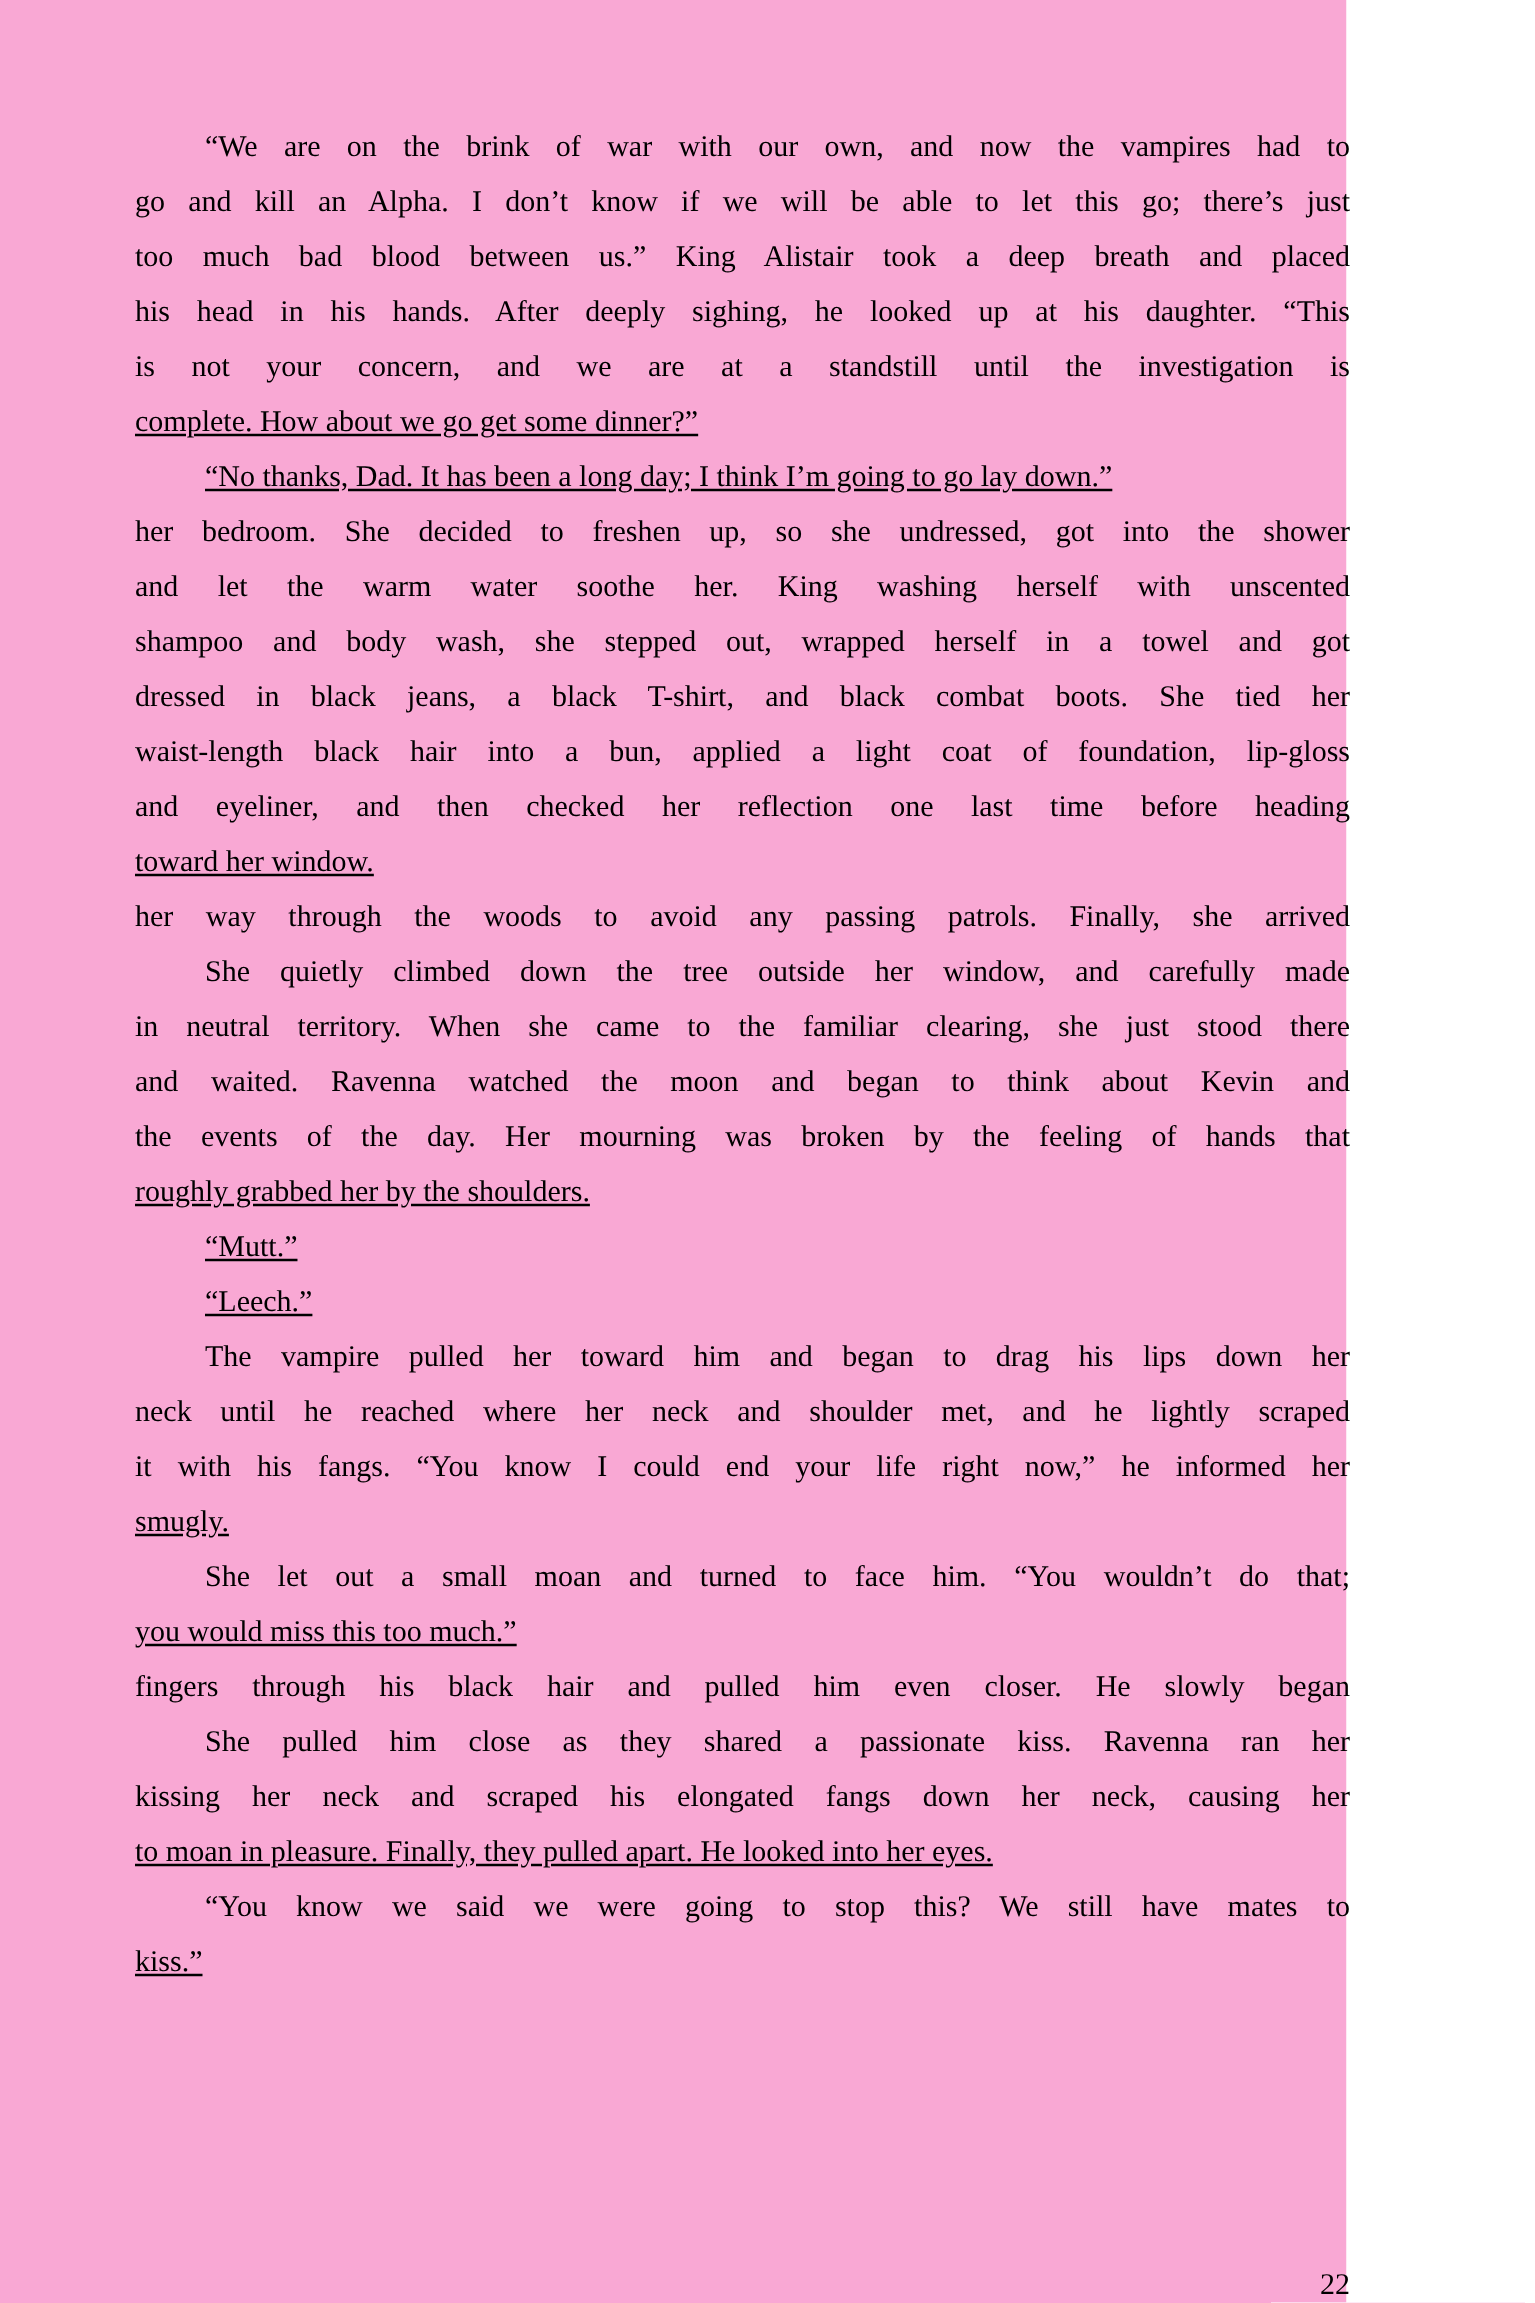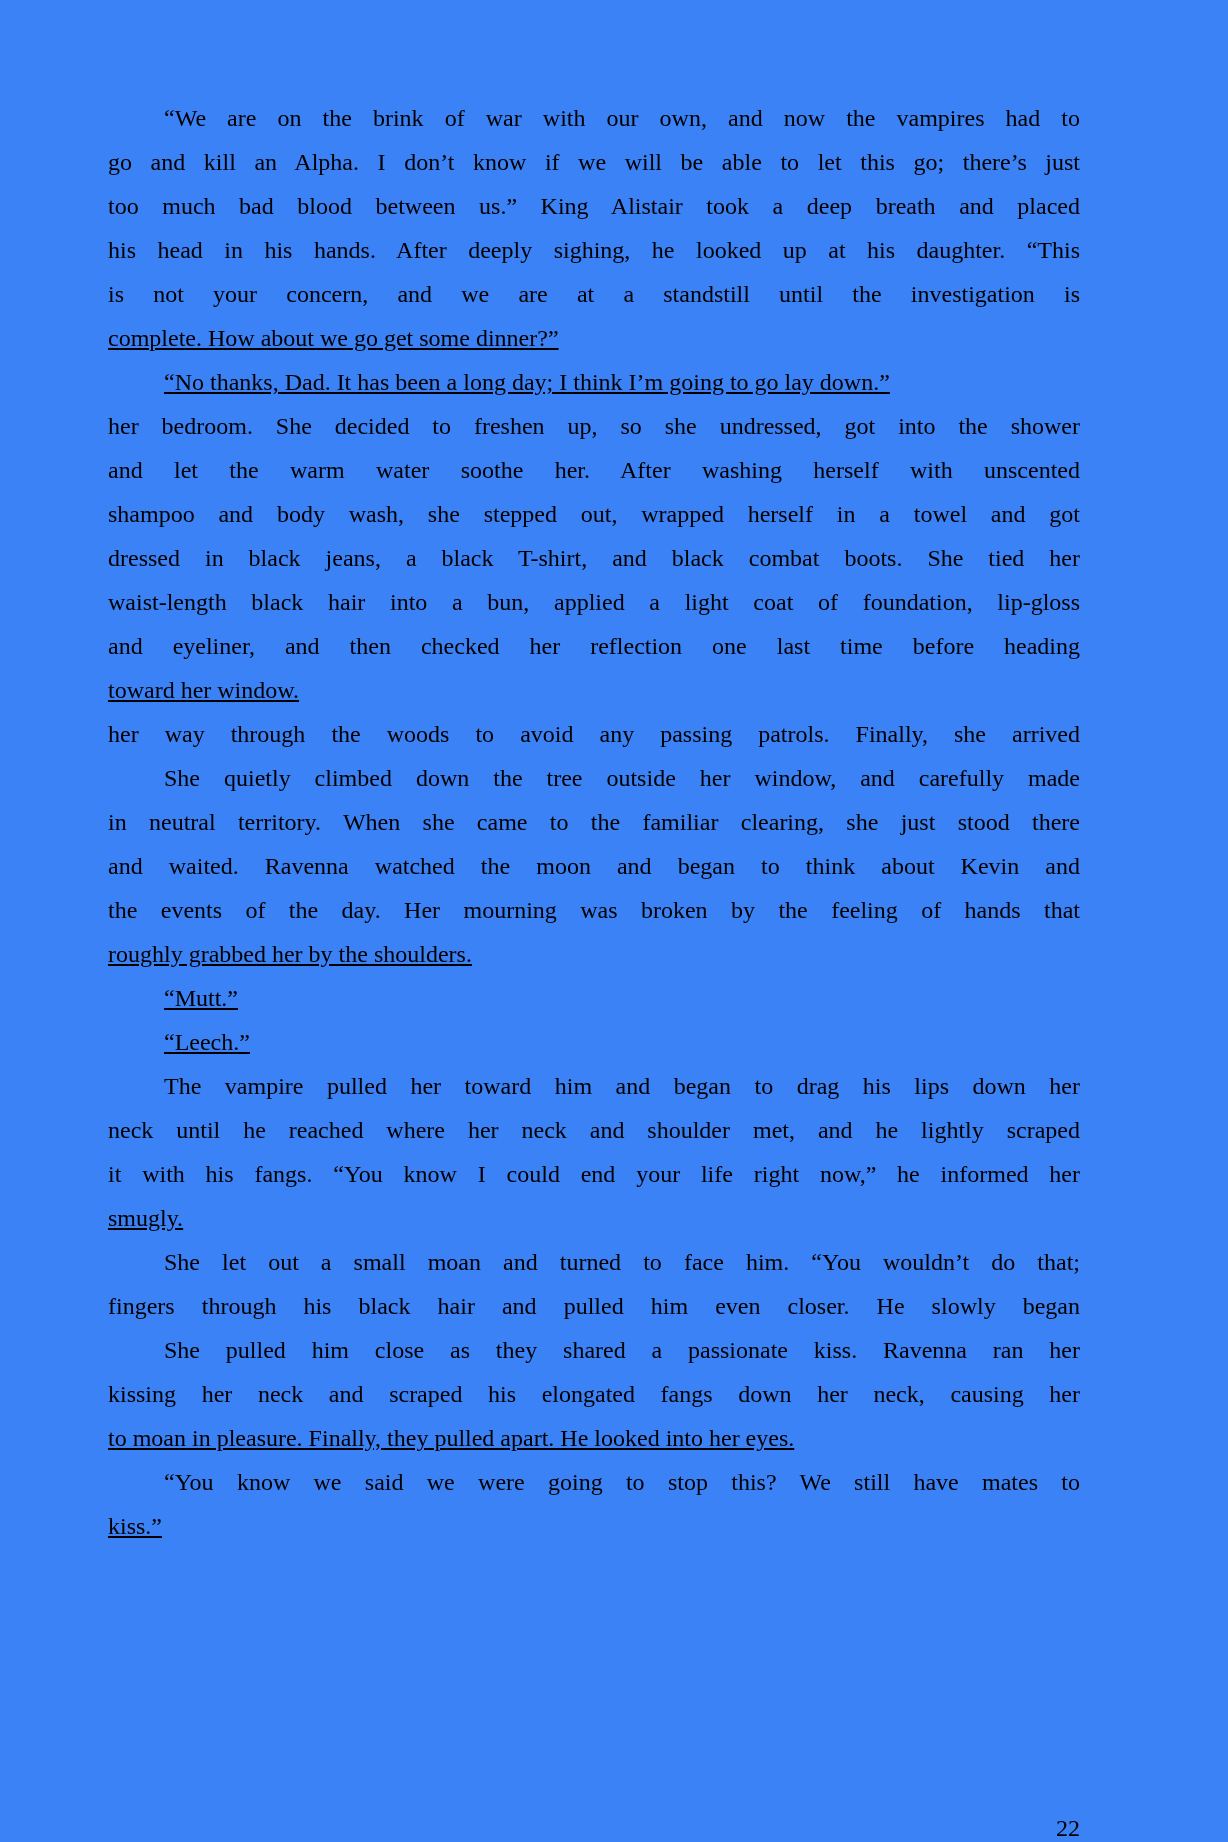--- a/index.html
+++ b/index.html
@@ -11,23 +11,23 @@
     width: 1228px;
     height: 1842px;
     position: relative;
     font-family: "Liberation Serif", serif;
     color: #000000;
     overflow: hidden;
   }
   .page {
     position: absolute;
     left: 0; top: 0;
-    width: 1228px;
+    width: 1077px;
     height: 1842px;
-    background: #3b82f6;
+    background: #f9a8d4;
   }
   .text-block {
     position: absolute;
     left: 108px;
     top: 96px;
     width: 972px;
   }
   .para {
     margin: 0;
     padding: 0;
@@ -69,21 +69,21 @@
         <div class="line">too much bad blood between us.” King Alistair took a deep breath and placed</div>
         <div class="line">his head in his hands. After deeply sighing, he looked up at his daughter. “This</div>
         <div class="line">is not your concern, and we are at a standstill until the investigation is</div>
         <div class="line last">complete. How about we go get some dinner?”</div>
       </div>
       <div class="para">
         <div class="line first last">“No thanks, Dad. It has been a long day; I think I’m going to go lay down.”</div>
       </div>
       <div class="para">
         <div class="line">her bedroom. She decided to freshen up, so she undressed, got into the shower</div>
-        <div class="line">and let the warm water soothe her. After washing herself with unscented</div>
+        <div class="line">and let the warm water soothe her. King washing herself with unscented</div>
         <div class="line">shampoo and body wash, she stepped out, wrapped herself in a towel and got</div>
         <div class="line">dressed in black jeans, a black T-shirt, and black combat boots. She tied her</div>
         <div class="line">waist-length black hair into a bun, applied a light coat of foundation, lip-gloss</div>
         <div class="line">and eyeliner, and then checked her reflection one last time before heading</div>
         <div class="line last">toward her window.</div>
       </div>
       <div class="para">
         <div class="line">her way through the woods to avoid any passing patrols. Finally, she arrived</div>
         <div class="line first">She quietly climbed down the tree outside her window, and carefully made</div>
         <div class="line">in neutral territory. When she came to the familiar clearing, she just stood there</div>
@@ -98,20 +98,21 @@
         <div class="line first last">“Leech.”</div>
       </div>
       <div class="para">
         <div class="line first">The vampire pulled her toward him and began to drag his lips down her</div>
         <div class="line">neck until he reached where her neck and shoulder met, and he lightly scraped</div>
         <div class="line">it with his fangs. “You know I could end your life right now,” he informed her</div>
         <div class="line last">smugly.</div>
       </div>
       <div class="para">
         <div class="line first">She let out a small moan and turned to face him. “You wouldn’t do that;</div>
+        <div class="line last">you would miss this too much.”</div>
       </div>
       <div class="para">
         <div class="line">fingers through his black hair and pulled him even closer. He slowly began</div>
         <div class="line first">She pulled him close as they shared a passionate kiss. Ravenna ran her</div>
         <div class="line">kissing her neck and scraped his elongated fangs down her neck, causing her</div>
         <div class="line last">to moan in pleasure. Finally, they pulled apart. He looked into her eyes.</div>
       </div>
       <div class="para">
         <div class="line first">“You know we said we were going to stop this? We still have mates to</div>
         <div class="line last">kiss.”</div>

